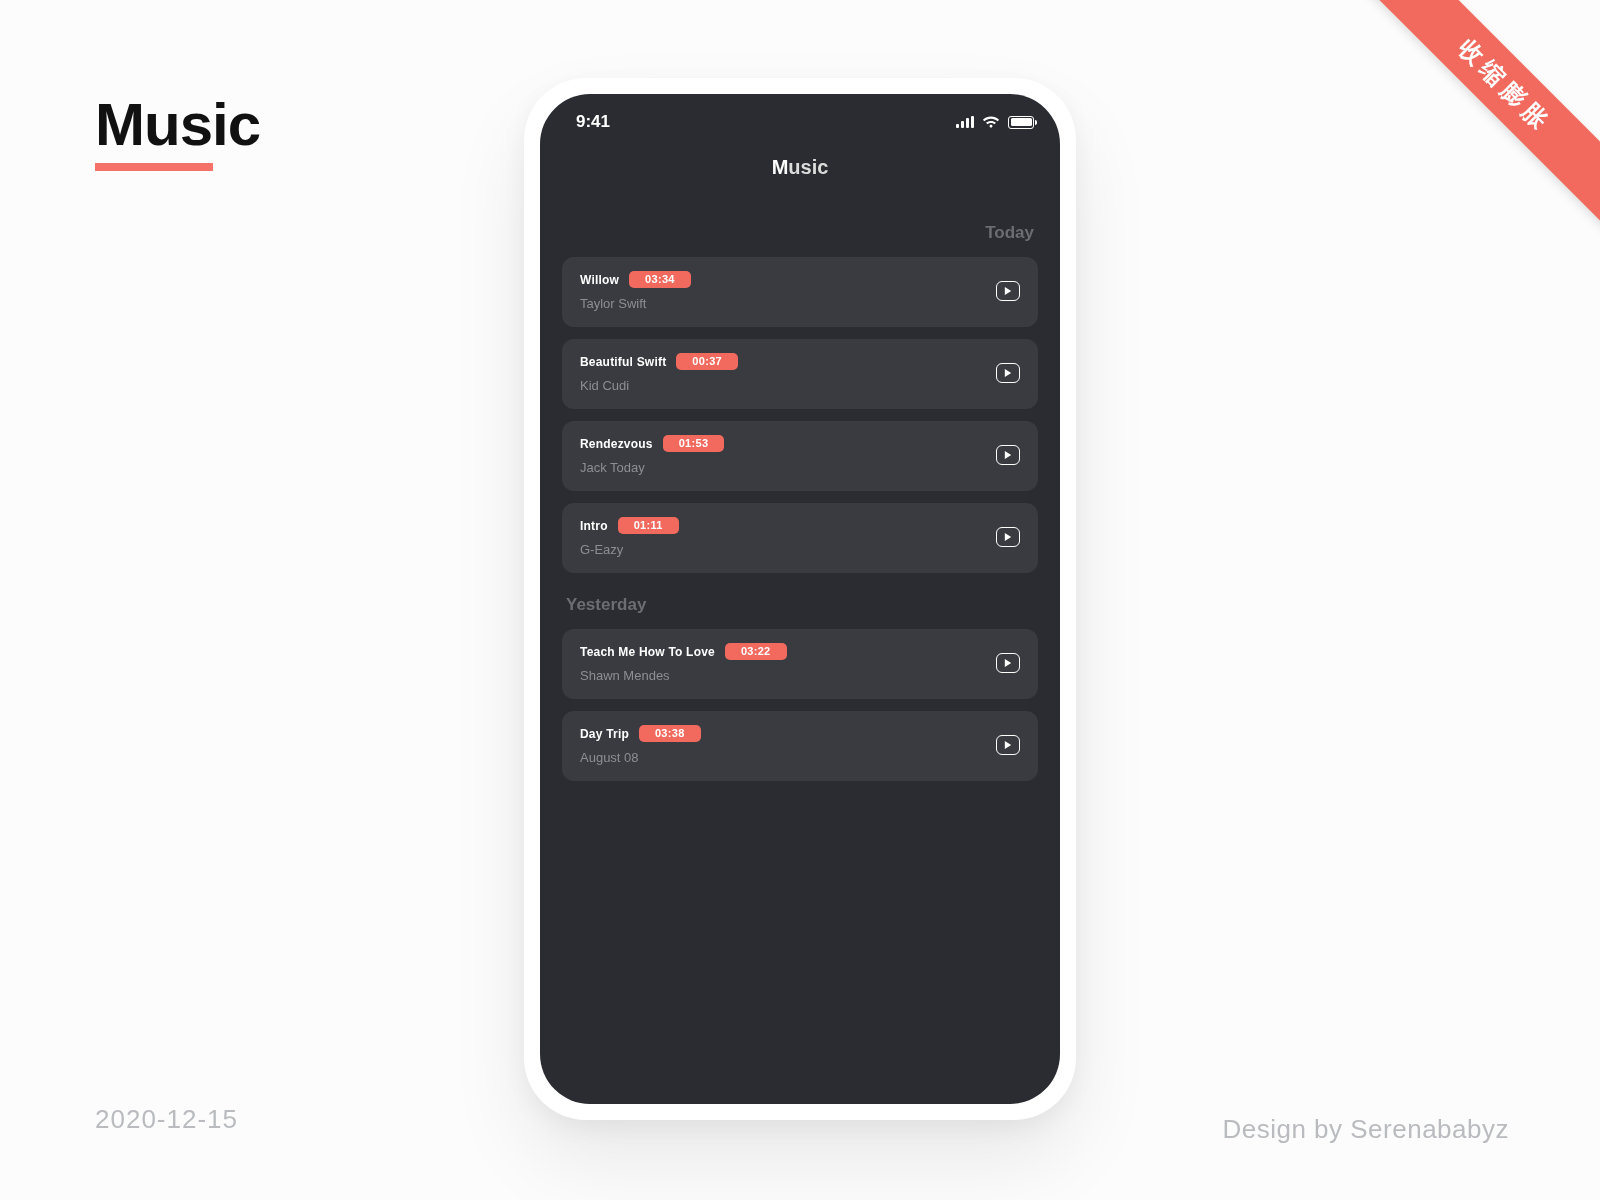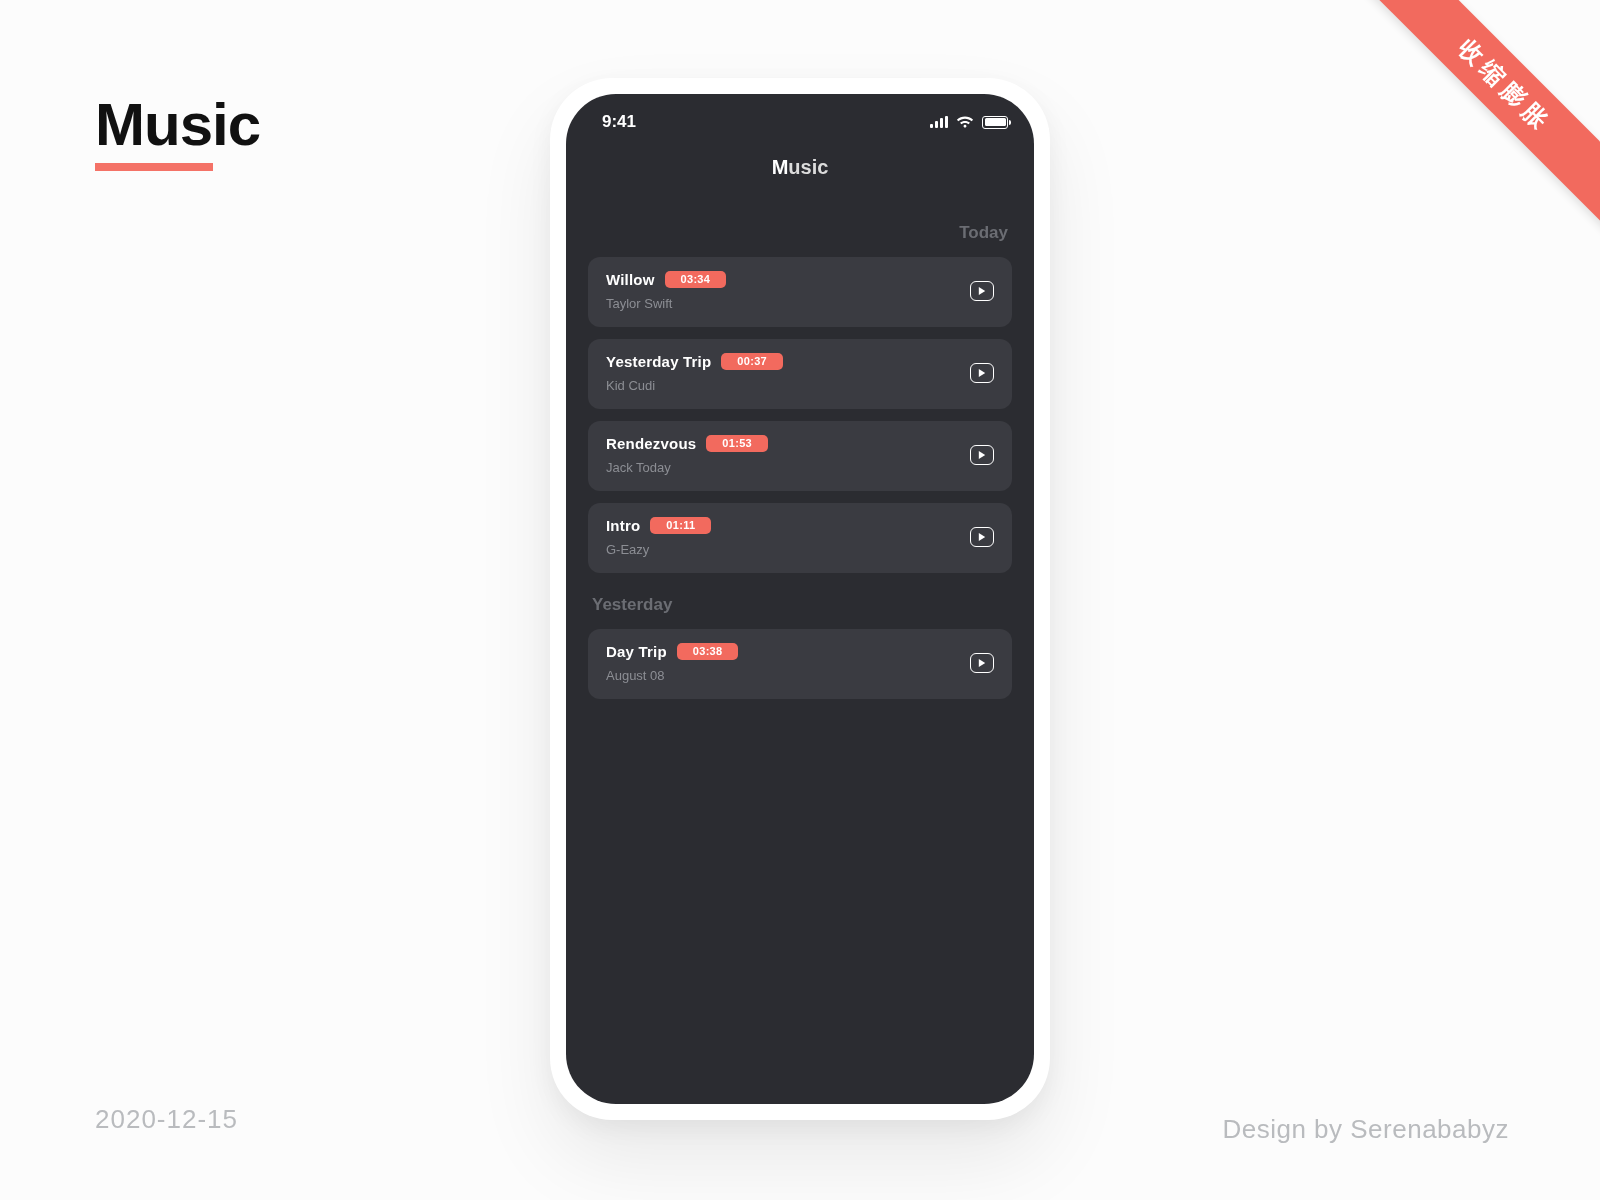--- a/index.html
+++ b/index.html
@@ -71,21 +71,21 @@
     font-size: 26px;
     letter-spacing: .5px;
   }
 
   
   .device {
     position: absolute;
     left: 50%;
     top: 78px;
     transform: translateX(-50%);
-    width: 500px;
+    width: 552px;
     height: 1042px;
     background: #fff;
     border-radius: 62px;
     box-shadow: 0 40px 80px rgba(0,0,0,.08), 0 8px 24px rgba(0,0,0,.05);
     padding: 16px;
   }
   .screen {
     width: 100%;
     height: 100%;
     background: #2b2c31;
@@ -147,21 +147,21 @@
     background: #3a3b41;
     border-radius: 12px;
     padding: 14px 18px 16px;
     display: flex;
     align-items: center;
     justify-content: space-between;
     margin-bottom: 12px;
   }
   .card .meta { min-width: 0; }
   .title-row { display:flex; align-items:center; gap:10px; }
-  .song-title { font-size: 15px; font-weight: 800; color:#fff; letter-spacing:.2px; }
+  .song-title { font-size: 12px; font-weight: 800; color:#fff; letter-spacing:.2px; }
   .badge {
     background:#f26a5e;
     color:#fff;
     font-size:11px;
     font-weight:700;
     padding:3px 16px;
     border-radius:5px;
     letter-spacing:.3px;
     line-height:1;
   }
@@ -233,21 +233,21 @@
         <div class="play-btn">
           <svg viewBox="0 0 10 10">
               <path d="M1 0l8 5-8 5z"></path>
             </svg>
         </div>
       </div>
 
       <div class="card">
         <div class="meta">
           <div class="title-row">
-            <span class="song-title">Yesterday Trip</span>
+            <span class="song-title">Beautiful Swift</span>
             <span class="badge">00:37</span>
           </div>
           <div class="artist">Kid Cudi</div>
         </div>
         <div class="play-btn">
           <svg viewBox="0 0 10 10">
               <path d="M1 0l8 5-8 5z"></path>
             </svg>
         </div>
       </div>
@@ -277,20 +277,34 @@
         </div>
         <div class="play-btn">
           <svg viewBox="0 0 10 10">
               <path d="M1 0l8 5-8 5z"></path>
             </svg>
         </div>
       </div>
 
       <div class="section-label">Yesterday</div>
 
+      <div class="card">
+        <div class="meta">
+          <div class="title-row">
+            <span class="song-title">Teach Me How To Love</span>
+            <span class="badge">03:22</span>
+          </div>
+          <div class="artist">Shawn Mendes</div>
+        </div>
+        <div class="play-btn">
+          <svg viewBox="0 0 10 10">
+              <path d="M1 0l8 5-8 5z"></path>
+            </svg>
+        </div>
+      </div>
 
       <div class="card">
         <div class="meta">
           <div class="title-row">
             <span class="song-title">Day Trip</span>
             <span class="badge">03:38</span>
           </div>
           <div class="artist">August 08</div>
         </div>
         <div class="play-btn">

